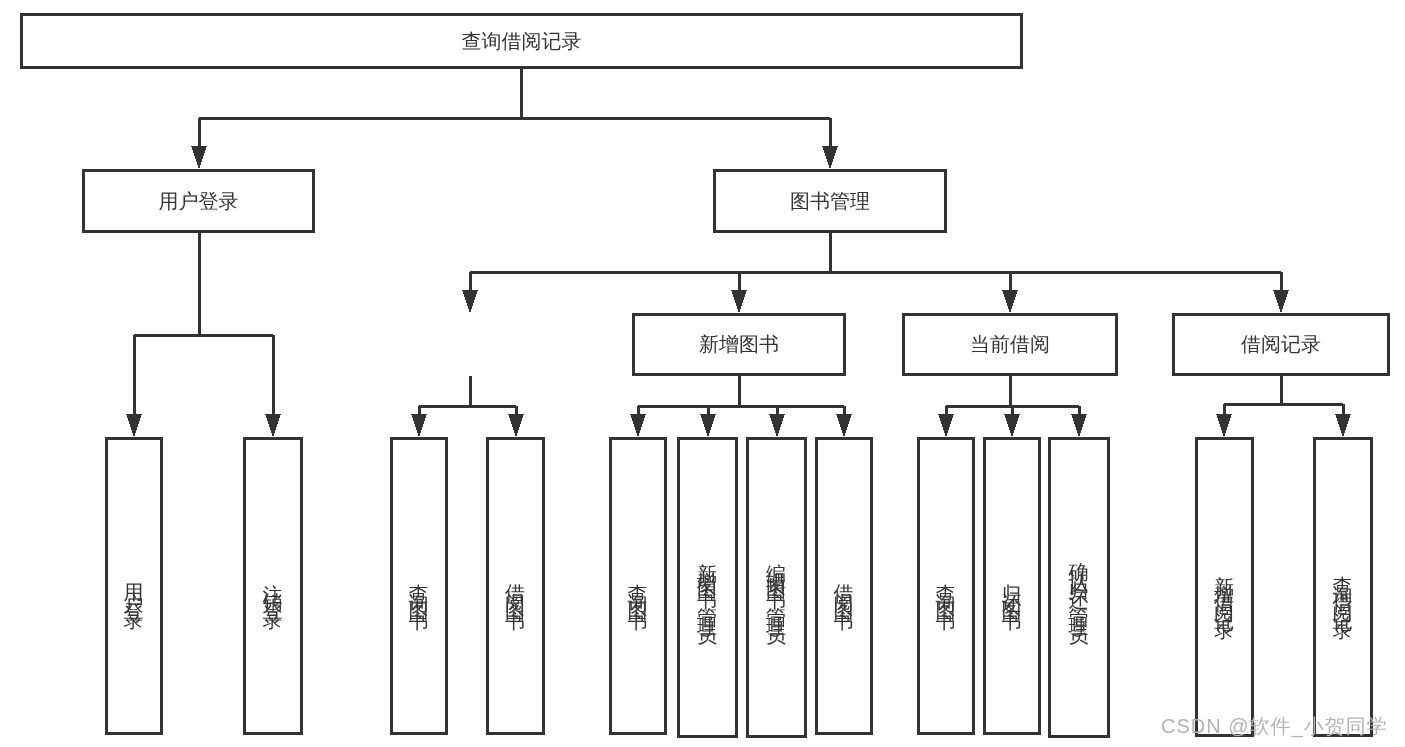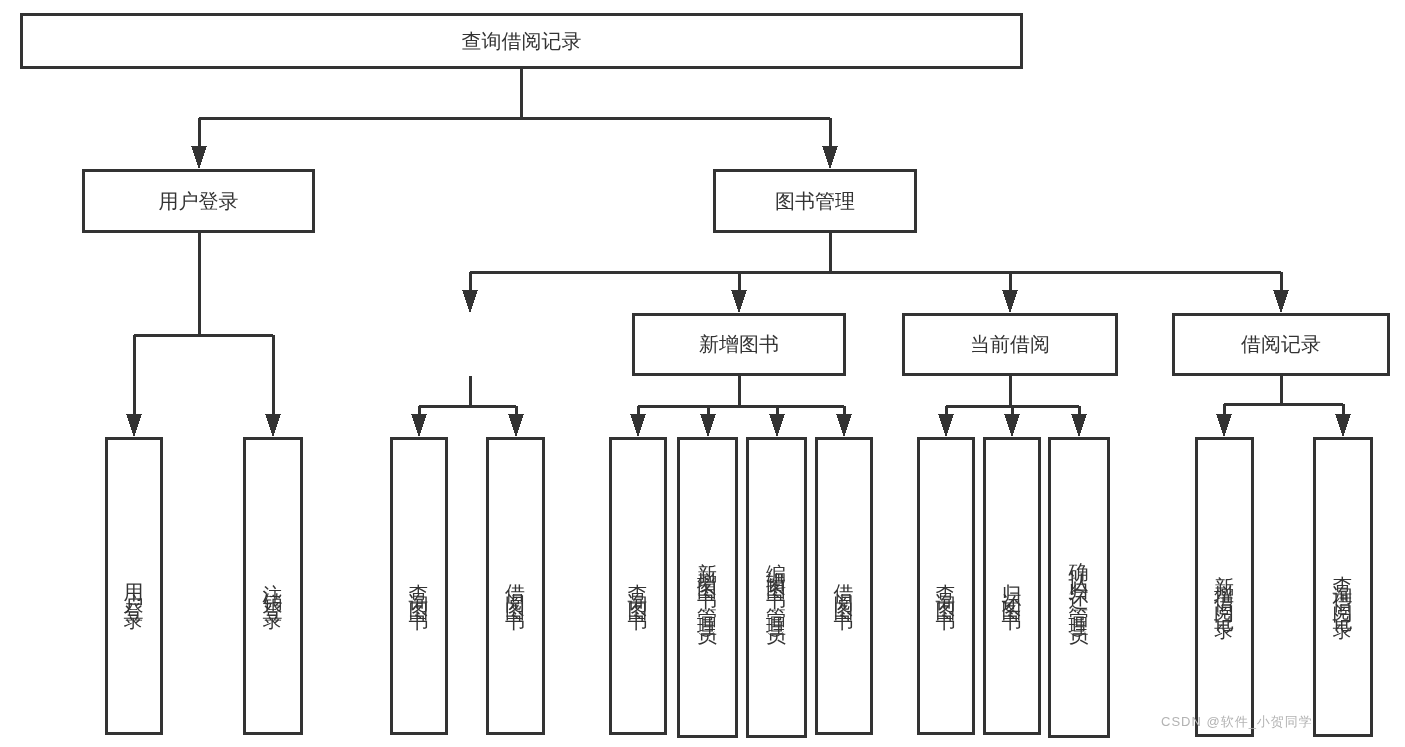--- a/index.html
+++ b/index.html
@@ -13,21 +13,21 @@
     color:#333333;font-size:20px;white-space:nowrap;z-index:2;
   }
   .vbox span{
     writing-mode:vertical-rl;text-orientation:mixed;letter-spacing:9px;line-height:1;
   }
   #connectors{position:absolute;left:0;top:0;z-index:1;}
   #connectors line{stroke:#333333;stroke-width:3;}
   #connectors polygon{fill:#333333;}
   #watermark{
     position:absolute;left:1161px;top:713px;z-index:5;
-    color:#b3b3b3;font-size:13px;letter-spacing:1px;white-space:nowrap;
+    color:#b3b3b3;font-size:20px;letter-spacing:1px;white-space:nowrap;
   }
 </style>
 </head>
 <body>
 
 <div id="canvas">
 
   <svg id="connectors" width="1405" height="747" shape-rendering="crispEdges">
 
     <g>
@@ -104,21 +104,21 @@
     </g>
   </svg>
 
   <div class="box" style="left:20px;top:13px;width:1003px;height:56px;">
     <span>查询借阅记录</span>
   </div>
 
   <div class="box" style="left:82px;top:169px;width:233px;height:64px;">
     <span>用户登录</span>
   </div>
-  <div class="box" style="left:713px;top:169px;width:204px;height:64px;">
+  <div class="box" style="left:713px;top:169px;width:234px;height:64px;">
     <span>图书管理</span>
   </div>
 
   <div class="box" style="left:632px;top:313px;width:214px;height:63px;">
     <span>新增图书</span>
   </div>
   <div class="box" style="left:1172px;top:313px;width:218px;height:63px;">
     <span>借阅记录</span>
   </div>
   <div class="box" style="left:902px;top:313px;width:216px;height:63px;">

